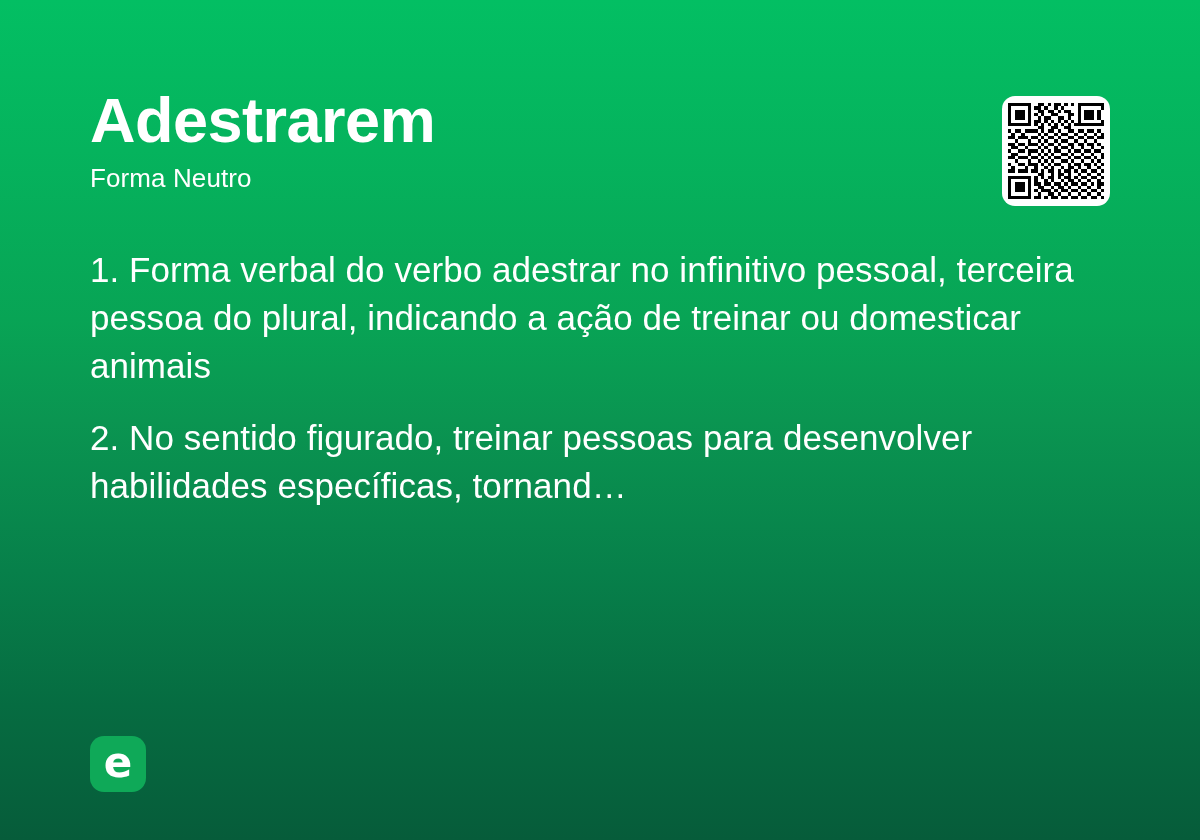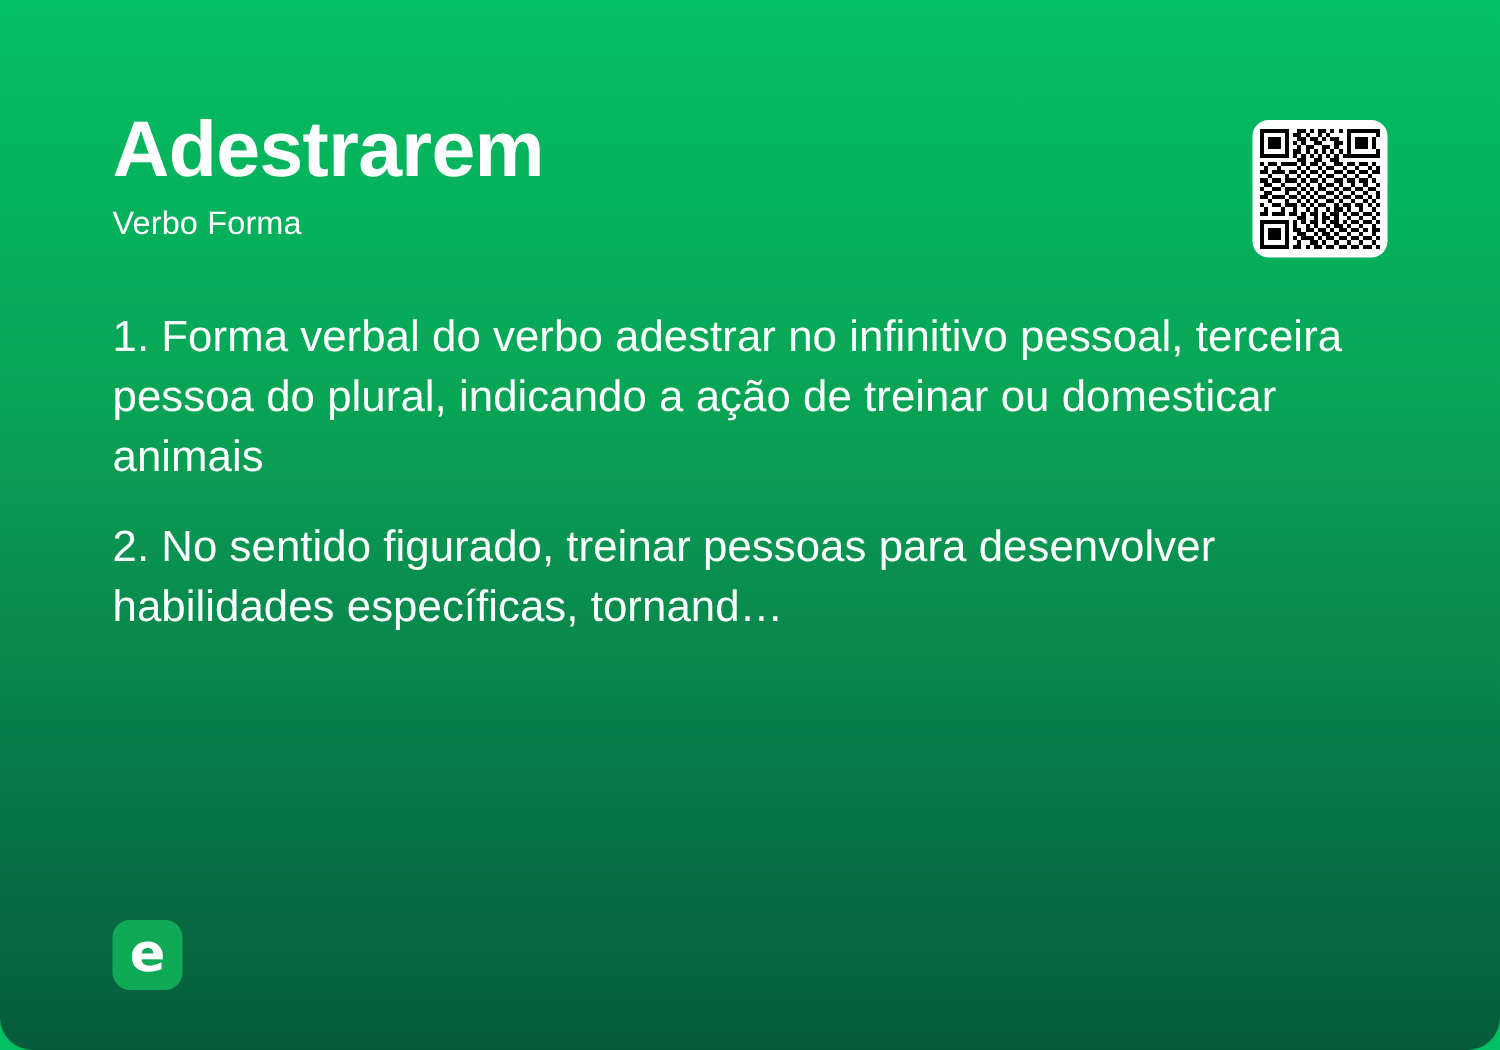--- a/index.html
+++ b/index.html
@@ -23,21 +23,20 @@
     width: 1200px;
     height: 840px;
     background: linear-gradient(180deg,
         #03BF63  0%,
         #05B35D 18%,
         #08A455 38%,
         #0A9551 50%,
         #07804A 68%,
         #066C41 84%,
         #065C3A 100%);
-    border-radius: 26px;
   }
 
   
   #header {
     position: absolute;
     left: 90px;
     top: 88px;
     right: 90px;
     height: 130px;
   }
@@ -136,21 +135,21 @@
     line-height: 1;
   }
 </style>
 </head>
 <body>
 
 <div id="card">
 
   <div id="header">
     <h1 id="page-title">Adestrarem</h1>
-    <div id="page-subtitle">Verbo Forma</div>
+    <div id="page-subtitle">Forma Neutro</div>
   </div>
 
   <div id="qr-card">
     <svg id="qr-code" viewBox="0 0 29 29" shape-rendering="crispEdges">
       <rect x="0" y="0" width="29" height="29" fill="#ffffff"></rect>
       <g id="qr-modules" fill="#000000">
           <rect x="0" y="0" width="1" height="1"></rect>
           <rect x="1" y="0" width="1" height="1"></rect>
           <rect x="2" y="0" width="1" height="1"></rect>
           <rect x="3" y="0" width="1" height="1"></rect>

